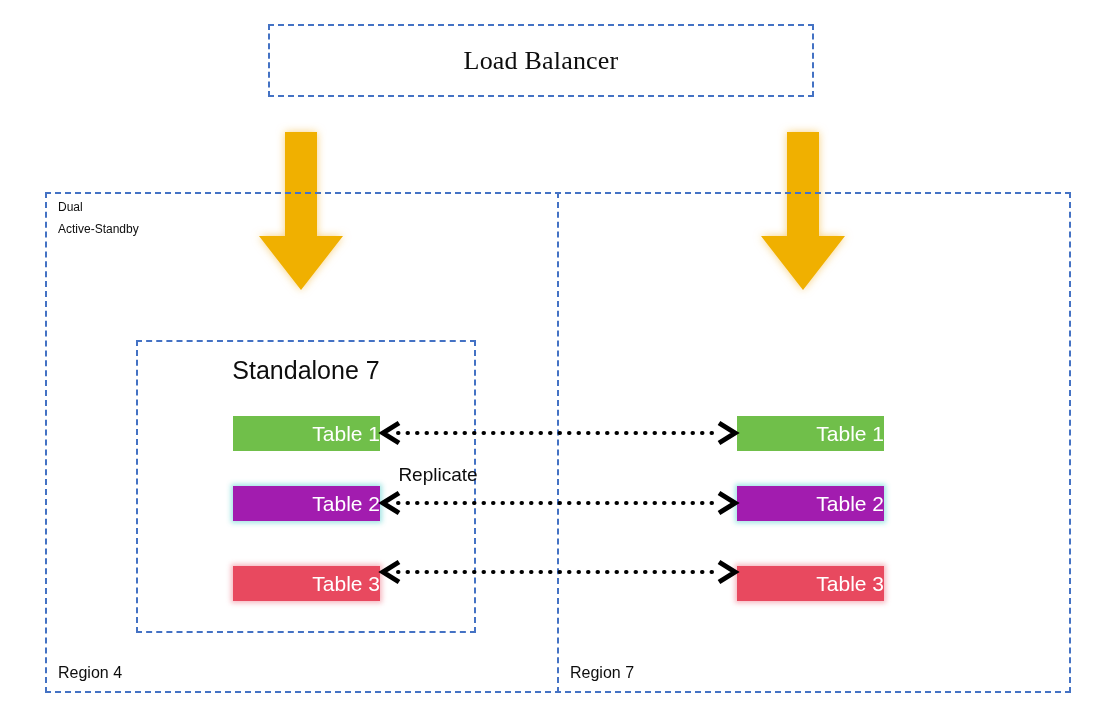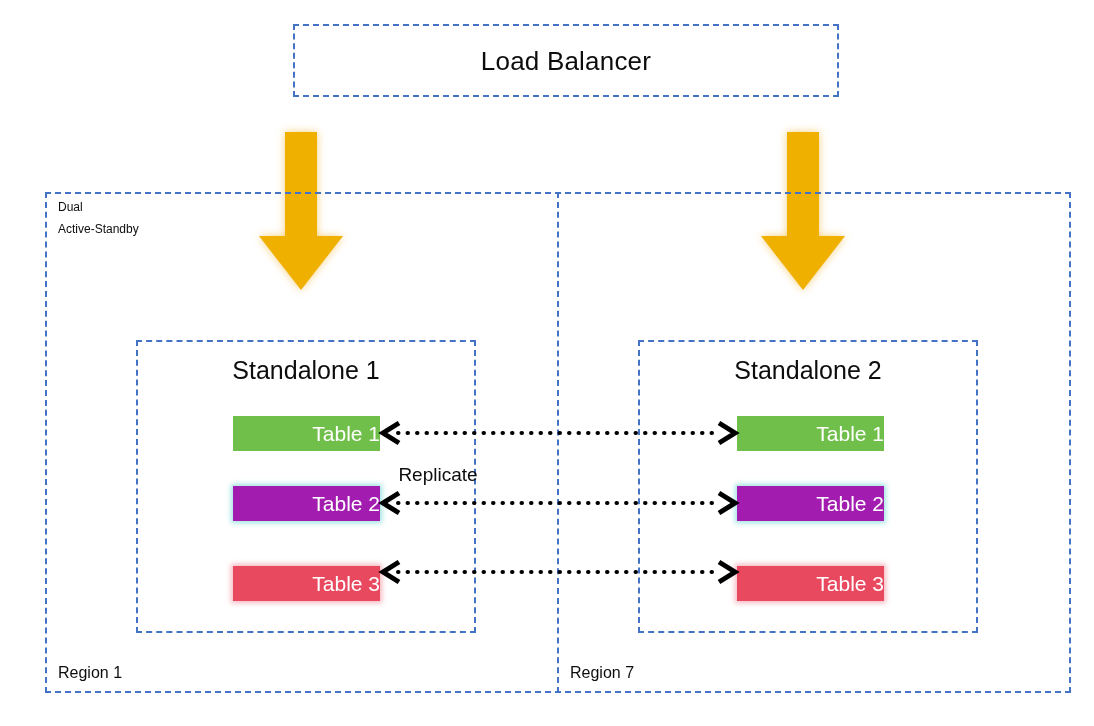--- a/index.html
+++ b/index.html
@@ -22,24 +22,25 @@
   
   .dbox {
     position: absolute;
     border: 2px dashed #4472C4;
     box-sizing: border-box;
     background: transparent;
   }
 
   
   #load-balancer {
-    left: 293px;
+    left: 268px;
     top: 24px;
     width: 546px;
     height: 73px;
+    font-family: Liberation Serif, serif;
   }
   #load-balancer .lb-label {
     position: absolute;
     left: 0;
     right: 0;
     top: 50%;
     transform: translateY(-50%);
     text-align: center;
     font-size: 26px;
     color: #0d0d0d;
@@ -165,34 +166,31 @@
   <svg class="orange-arrow" id="arrow-right" viewBox="0 0 92 160">
     <polygon points="30,0 62,0 62,104 88,104 46,158 4,104 30,104" fill="#F0B000"></polygon>
   </svg>
 
   <div class="dbox" id="dual-region"></div>
   <div id="dual-label">Dual
 Active-Standby</div>
 
   <div id="region-divider"></div>
 
-  <div class="region-label" id="region1-label">Region 1</div>
+  <div class="region-label" id="region1-label">Region 4</div>
   <div class="region-label" id="region2-label">Region 7</div>
 
   <div class="dbox" id="standalone1-box">
-    <div class="standalone-title">Standalone 1</div>
+    <div class="standalone-title">Standalone 7</div>
   </div>
 
   <div class="table-chip chip-green left-col row1">Table 1</div>
   <div class="table-chip chip-teal left-col row2">Table 2</div>
   <div class="table-chip chip-red left-col row3">Table 3</div>
 
-  <div class="dbox" id="standalone2-box">
-    <div class="standalone-title">Standalone 2</div>
-  </div>
 
   <div class="table-chip chip-green right-col row1">Table 1</div>
   <div class="table-chip chip-teal right-col row2">Table 2</div>
   <div class="table-chip chip-red right-col row3">Table 3</div>
 
   <svg class="replicate-arrow" id="replicate-arrow-1" viewBox="0 0 366 26">
     <line x1="22" y1="13" x2="344" y2="13" stroke="#000000" stroke-width="4" stroke-linecap="round" stroke-dasharray="0.5 9"></line>
     <polyline points="23,3 7,13 23,23" fill="none" stroke="#000000" stroke-width="5" stroke-linejoin="miter"></polyline>
     <polyline points="343,3 359,13 343,23" fill="none" stroke="#000000" stroke-width="5" stroke-linejoin="miter"></polyline>
   </svg>

